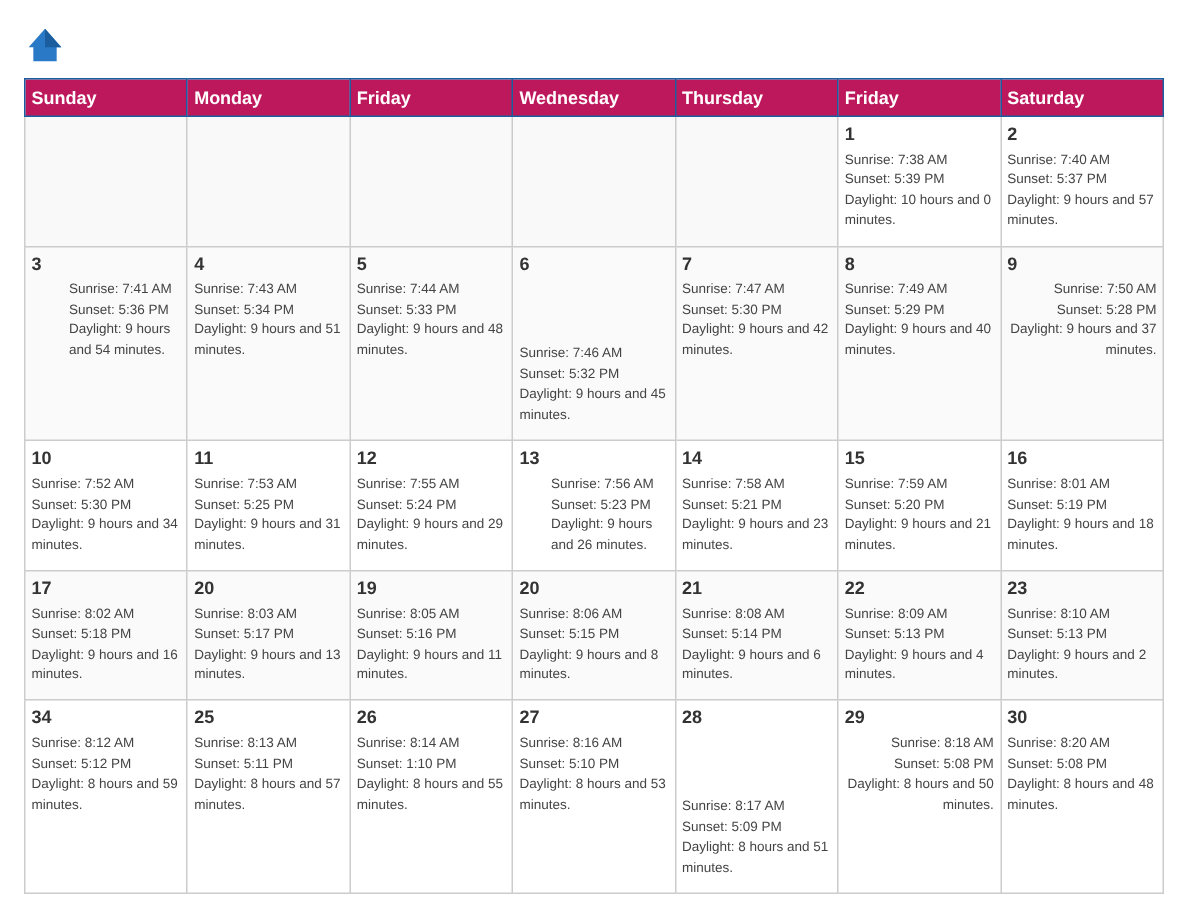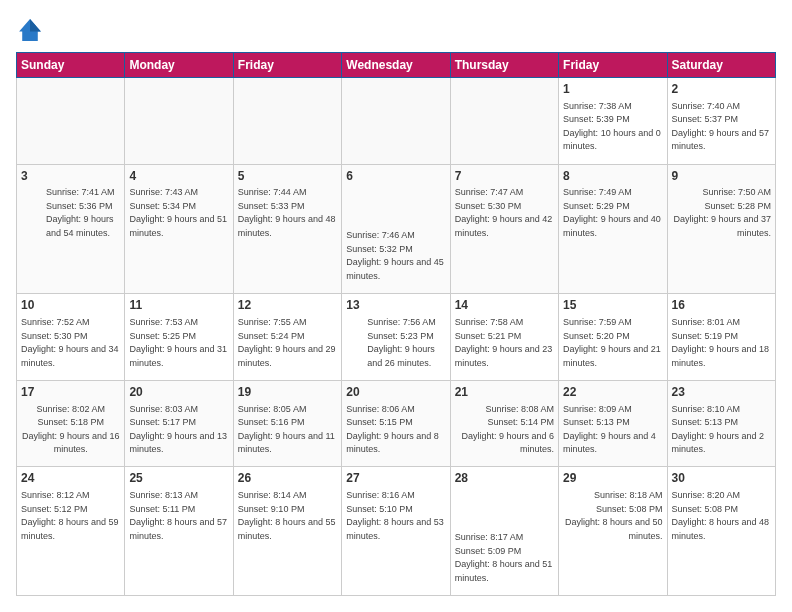--- a/index.html
+++ b/index.html
@@ -234,21 +234,21 @@
           <td>
             <span class="day-number">16</span>
             <div class="day-info" style="white-space: pre-line;">Sunrise: 8:01 AM
 Sunset: 5:19 PM
 Daylight: 9 hours and 18 minutes.</div>
           </td>
         </tr>
         <tr class="week-row">
           <td>
             <span class="day-number">17</span>
-            <div class="day-info" style="white-space: pre-line; text-align: center;">Sunrise: 8:02 AM
+            <div class="day-info" style="white-space: pre-line;">Sunrise: 8:02 AM
 Sunset: 5:18 PM
 Daylight: 9 hours and 16 minutes.</div>
           </td>
           <td>
             <span class="day-number">20</span>
             <div class="day-info" style="white-space: pre-line;">Sunrise: 8:03 AM
 Sunset: 5:17 PM
 Daylight: 9 hours and 13 minutes.</div>
           </td>
           <td>
@@ -258,54 +258,54 @@
 Daylight: 9 hours and 11 minutes.</div>
           </td>
           <td>
             <span class="day-number">20</span>
             <div class="day-info" style="white-space: pre-line;">Sunrise: 8:06 AM
 Sunset: 5:15 PM
 Daylight: 9 hours and 8 minutes.</div>
           </td>
           <td>
             <span class="day-number">21</span>
-            <div class="day-info" style="white-space: pre-line; text-align: right;">Sunrise: 8:08 AM
+            <div class="day-info" style="white-space: pre-line;">Sunrise: 8:08 AM
 Sunset: 5:14 PM
 Daylight: 9 hours and 6 minutes.</div>
           </td>
           <td>
             <span class="day-number">22</span>
             <div class="day-info" style="white-space: pre-line;">Sunrise: 8:09 AM
 Sunset: 5:13 PM
 Daylight: 9 hours and 4 minutes.</div>
           </td>
           <td>
             <span class="day-number">23</span>
             <div class="day-info" style="white-space: pre-line;">Sunrise: 8:10 AM
 Sunset: 5:13 PM
 Daylight: 9 hours and 2 minutes.</div>
           </td>
         </tr>
         <tr class="week-row">
           <td>
-            <span class="day-number">24</span>
+            <span class="day-number">34</span>
             <div class="day-info" style="white-space: pre-line;">Sunrise: 8:12 AM
 Sunset: 5:12 PM
 Daylight: 8 hours and 59 minutes.</div>
           </td>
           <td>
             <span class="day-number">25</span>
             <div class="day-info" style="white-space: pre-line;">Sunrise: 8:13 AM
 Sunset: 5:11 PM
 Daylight: 8 hours and 57 minutes.</div>
           </td>
           <td>
             <span class="day-number">26</span>
             <div class="day-info" style="white-space: pre-line;">Sunrise: 8:14 AM
-Sunset: 9:10 PM
+Sunset: 1:10 PM
 Daylight: 8 hours and 55 minutes.</div>
           </td>
           <td>
             <span class="day-number">27</span>
             <div class="day-info" style="white-space: pre-line;">Sunrise: 8:16 AM
 Sunset: 5:10 PM
 Daylight: 8 hours and 53 minutes.</div>
           </td>
           <td>
             <span class="day-number">28</span>

